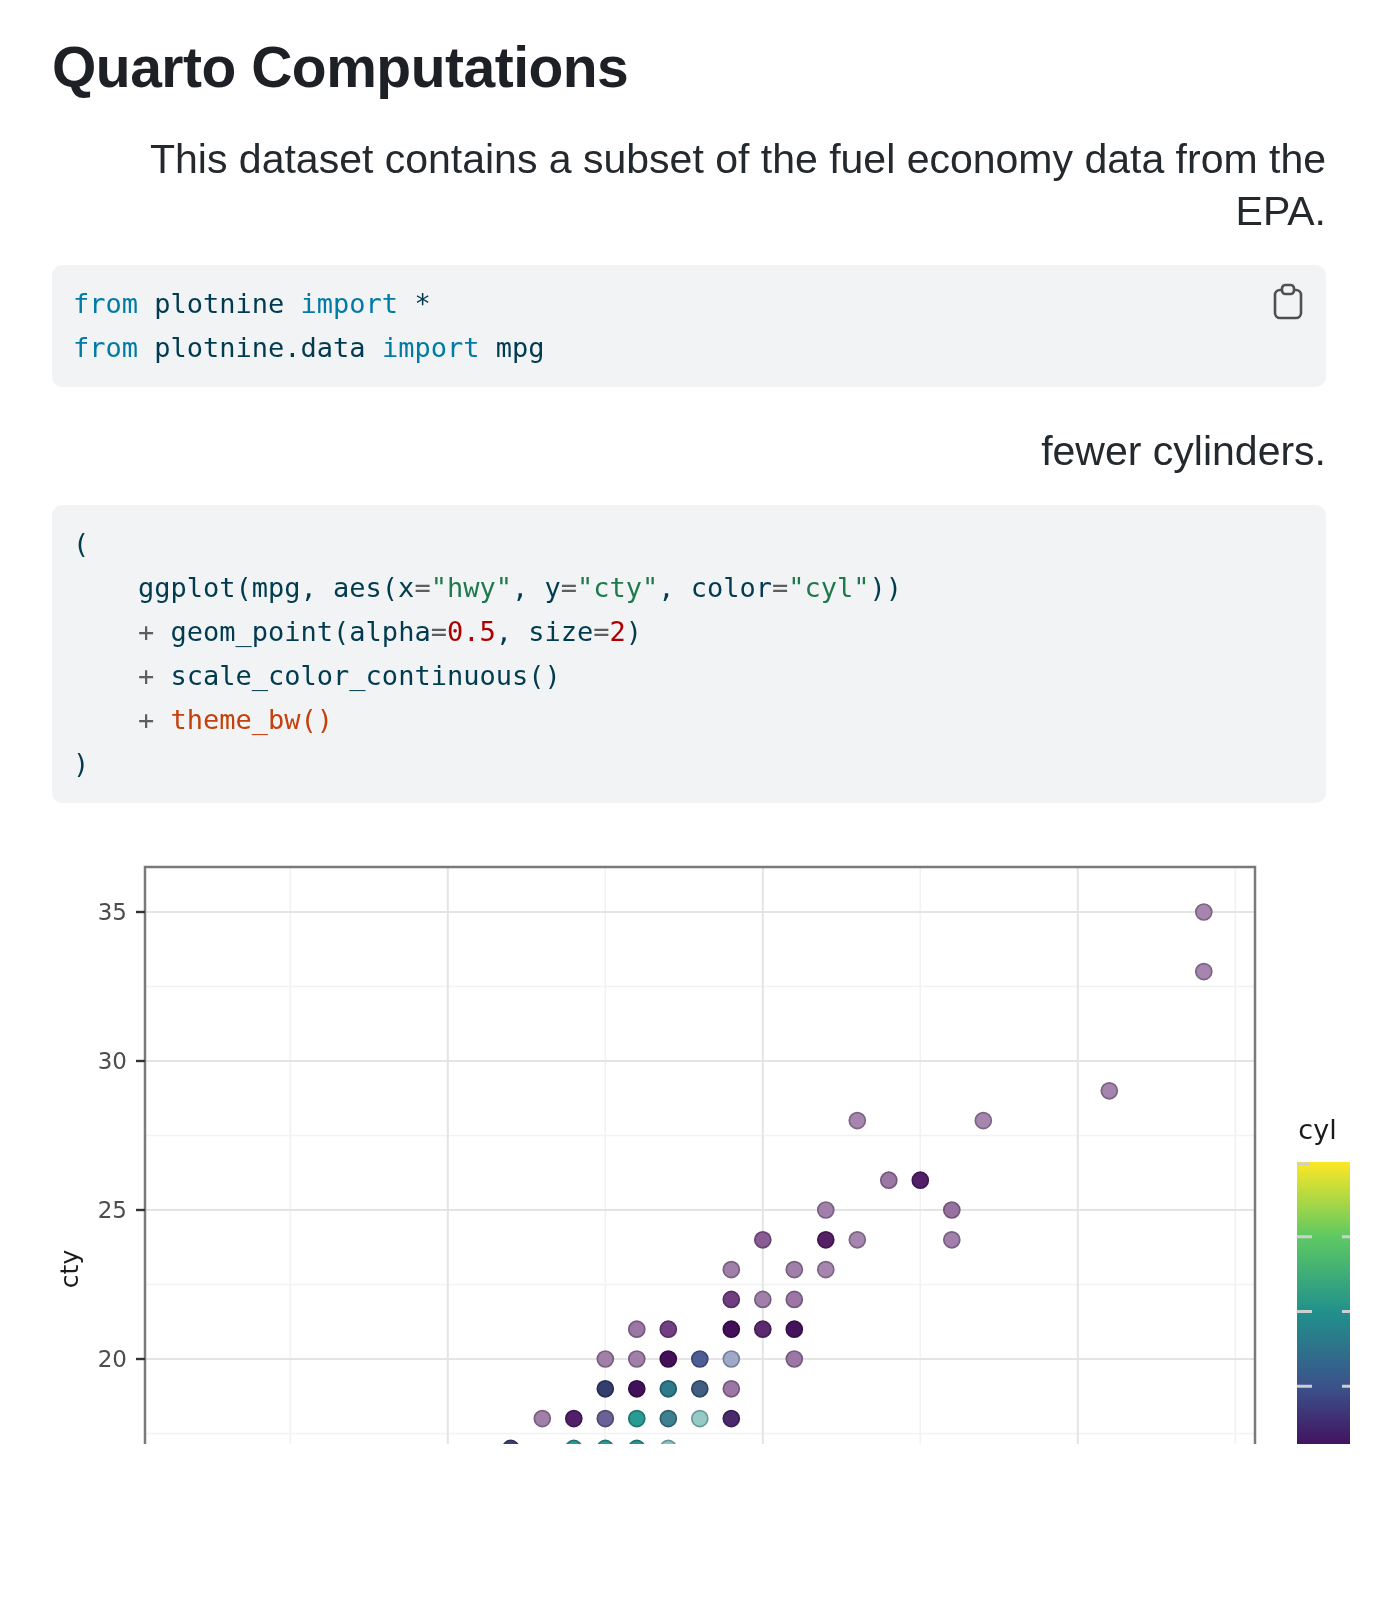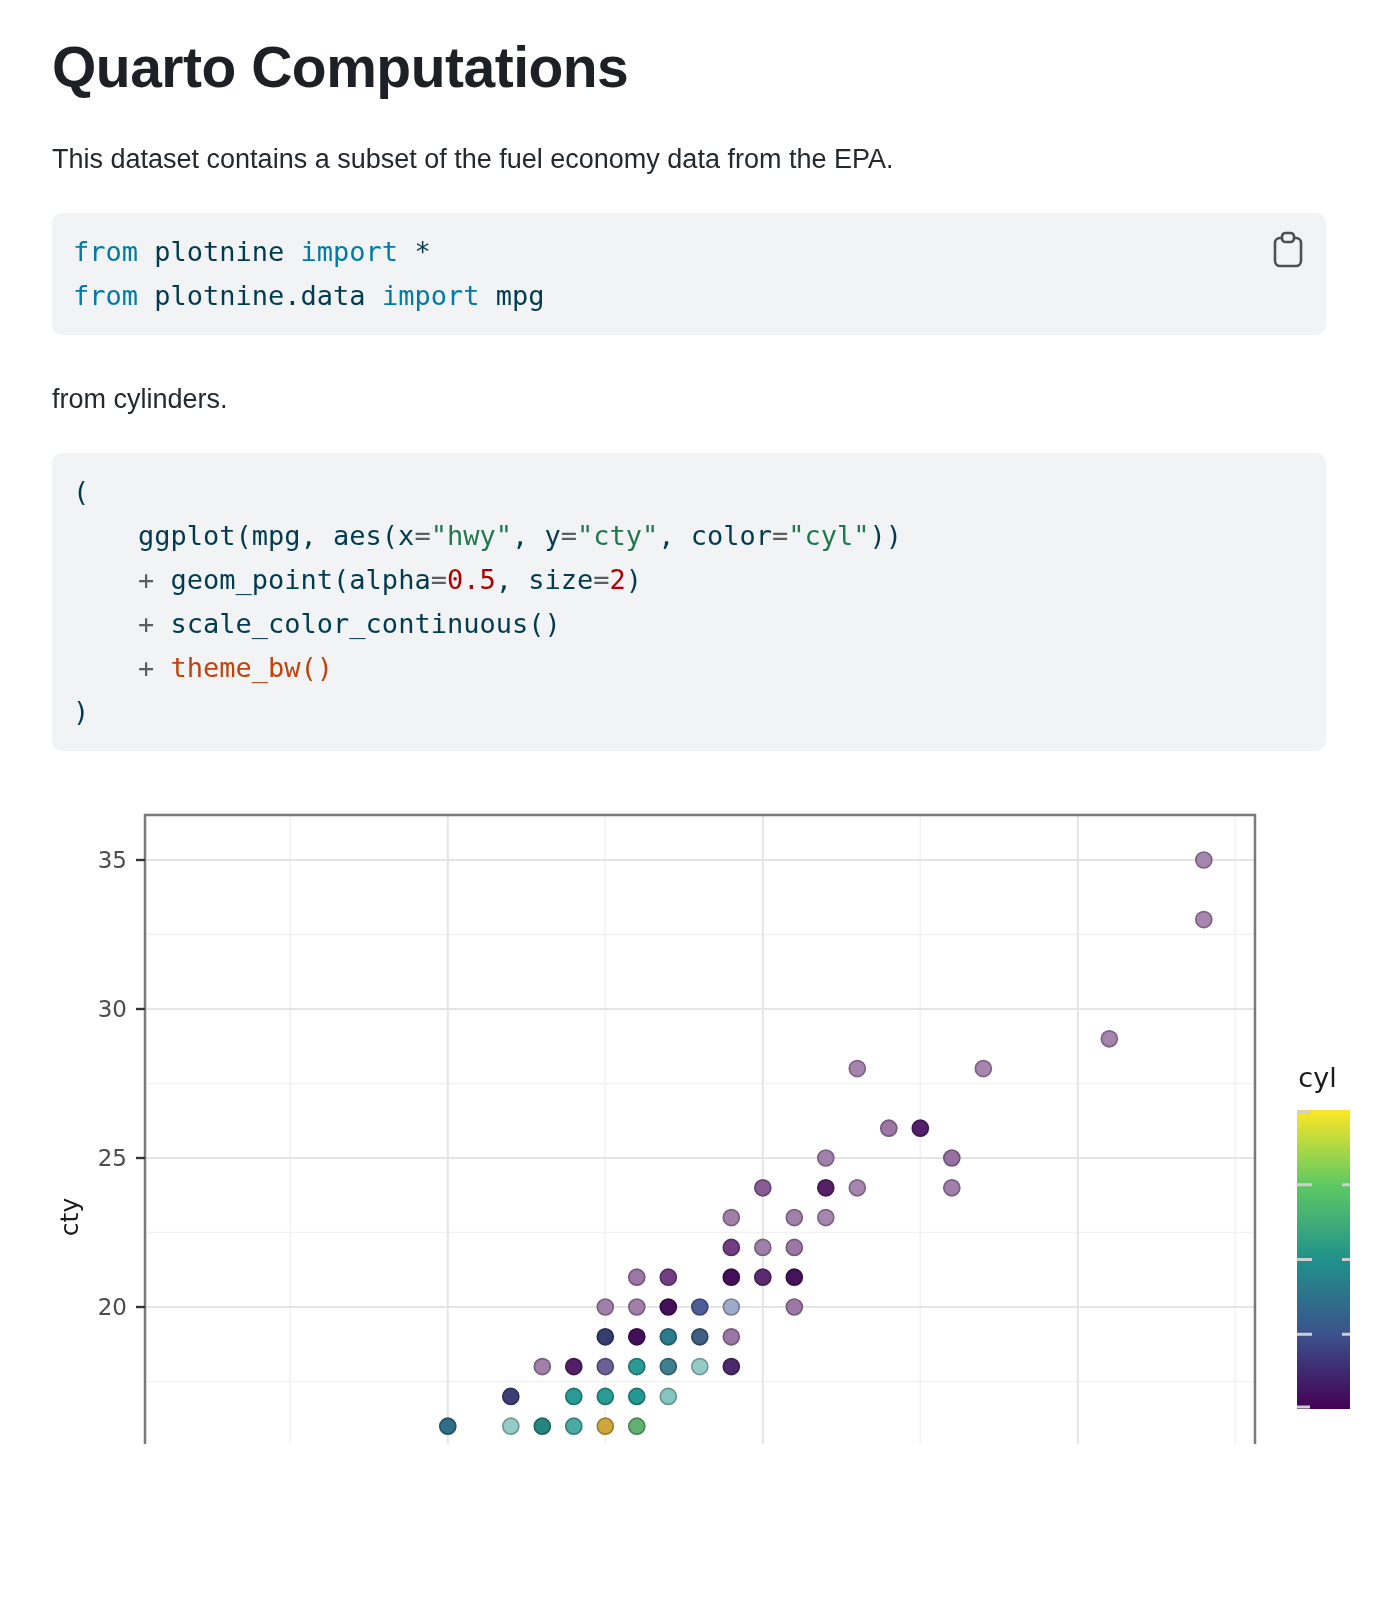--- a/index.html
+++ b/index.html
@@ -1,20 +1,20 @@
 <!DOCTYPE html>
 <html><head>
 <meta charset="utf-8">
 <style>
   html,body{margin:0;padding:0;background:#ffffff;}
   .page{position:relative;width:1400px;height:1444px;background:#ffffff;overflow:hidden;
         font-family:"Liberation Sans",sans-serif;color:#24292e;}
   .content{padding:36px 74px 0 52px;}
   h1{font-size:57px;line-height:1.1;font-weight:700;color:#1d2126;margin:0 0 34px 0;letter-spacing:-0.5px;}
-  .para{font-size:27px;line-height:52px;color:#24292e;margin:0 0 28px 0;}
+  .para{font-size:41px;line-height:52px;color:#24292e;margin:0 0 28px 0;text-align:right;}
   .code-block{position:relative;background:#f1f3f5;border-radius:10px;padding:17px 21px;margin:28px 0 38px 0;}
   .code-block pre{margin:0;font-family:"DejaVu Sans Mono","Liberation Mono",monospace;
                   font-size:27px;line-height:44px;white-space:pre;}
   .copy-btn{position:absolute;top:14px;right:18px;background:transparent;border:none;cursor:pointer;padding:4px;}
   .figure{margin-top:30px;}
   .figure svg{display:block;}
 </style>
 </head>
 <body>
 
@@ -32,21 +32,21 @@
             <rect x="3" y="7" width="26" height="28" rx="5" fill="none" stroke="#505050" stroke-width="2.6"></rect>
             <rect x="10" y="2" width="12" height="9" rx="3.5" fill="#f1f3f5" stroke="#505050" stroke-width="2.6"></rect>
           </svg>
         </span>
       </button>
       <pre><code id="code1"><span style="color: rgb(0, 123, 165);">from</span><span style="color: rgb(0, 59, 79);"> plotnine </span><span style="color: rgb(0, 123, 165);">import</span><span style="color: rgb(0, 59, 79);"> *</span>
 <span style="color: rgb(0, 123, 165);">from</span><span style="color: rgb(0, 59, 79);"> plotnine.data </span><span style="color: rgb(0, 123, 165);">import</span><span style="color: rgb(0, 59, 79);"> mpg</span></code></pre>
     </div>
 
     <p class="para">
-      <span style="display:block">from cylinders.</span>
+      <span style="display:block">fewer cylinders.</span>
     </p>
 
     <div class="code-block">
       <pre><code id="code2"><span style="color: rgb(0, 59, 79);">(</span>
 <span style="color: rgb(0, 59, 79);">    ggplot(mpg, aes(x</span><span style="color: rgb(94, 94, 94);">=</span><span style="color: rgb(32, 121, 77);">"hwy"</span><span style="color: rgb(0, 59, 79);">, y</span><span style="color: rgb(94, 94, 94);">=</span><span style="color: rgb(32, 121, 77);">"cty"</span><span style="color: rgb(0, 59, 79);">, color</span><span style="color: rgb(94, 94, 94);">=</span><span style="color: rgb(32, 121, 77);">"cyl"</span><span style="color: rgb(0, 59, 79);">))</span>
 <span style="color: rgb(0, 59, 79);">    </span><span style="color: rgb(94, 94, 94);">+</span><span style="color: rgb(0, 59, 79);"> geom_point(alpha</span><span style="color: rgb(94, 94, 94);">=</span><span style="color: rgb(173, 0, 0);">0.5</span><span style="color: rgb(0, 59, 79);">, size</span><span style="color: rgb(94, 94, 94);">=</span><span style="color: rgb(173, 0, 0);">2</span><span style="color: rgb(0, 59, 79);">)</span>
 <span style="color: rgb(0, 59, 79);">    </span><span style="color: rgb(94, 94, 94);">+</span><span style="color: rgb(0, 59, 79);"> scale_color_continuous()</span>
 <span style="color: rgb(0, 59, 79);">    </span><span style="color: rgb(94, 94, 94);">+</span><span style="color: #c2410c;"> theme_bw()</span>
 <span style="color: rgb(0, 59, 79);">)</span></code></pre>
     </div>

